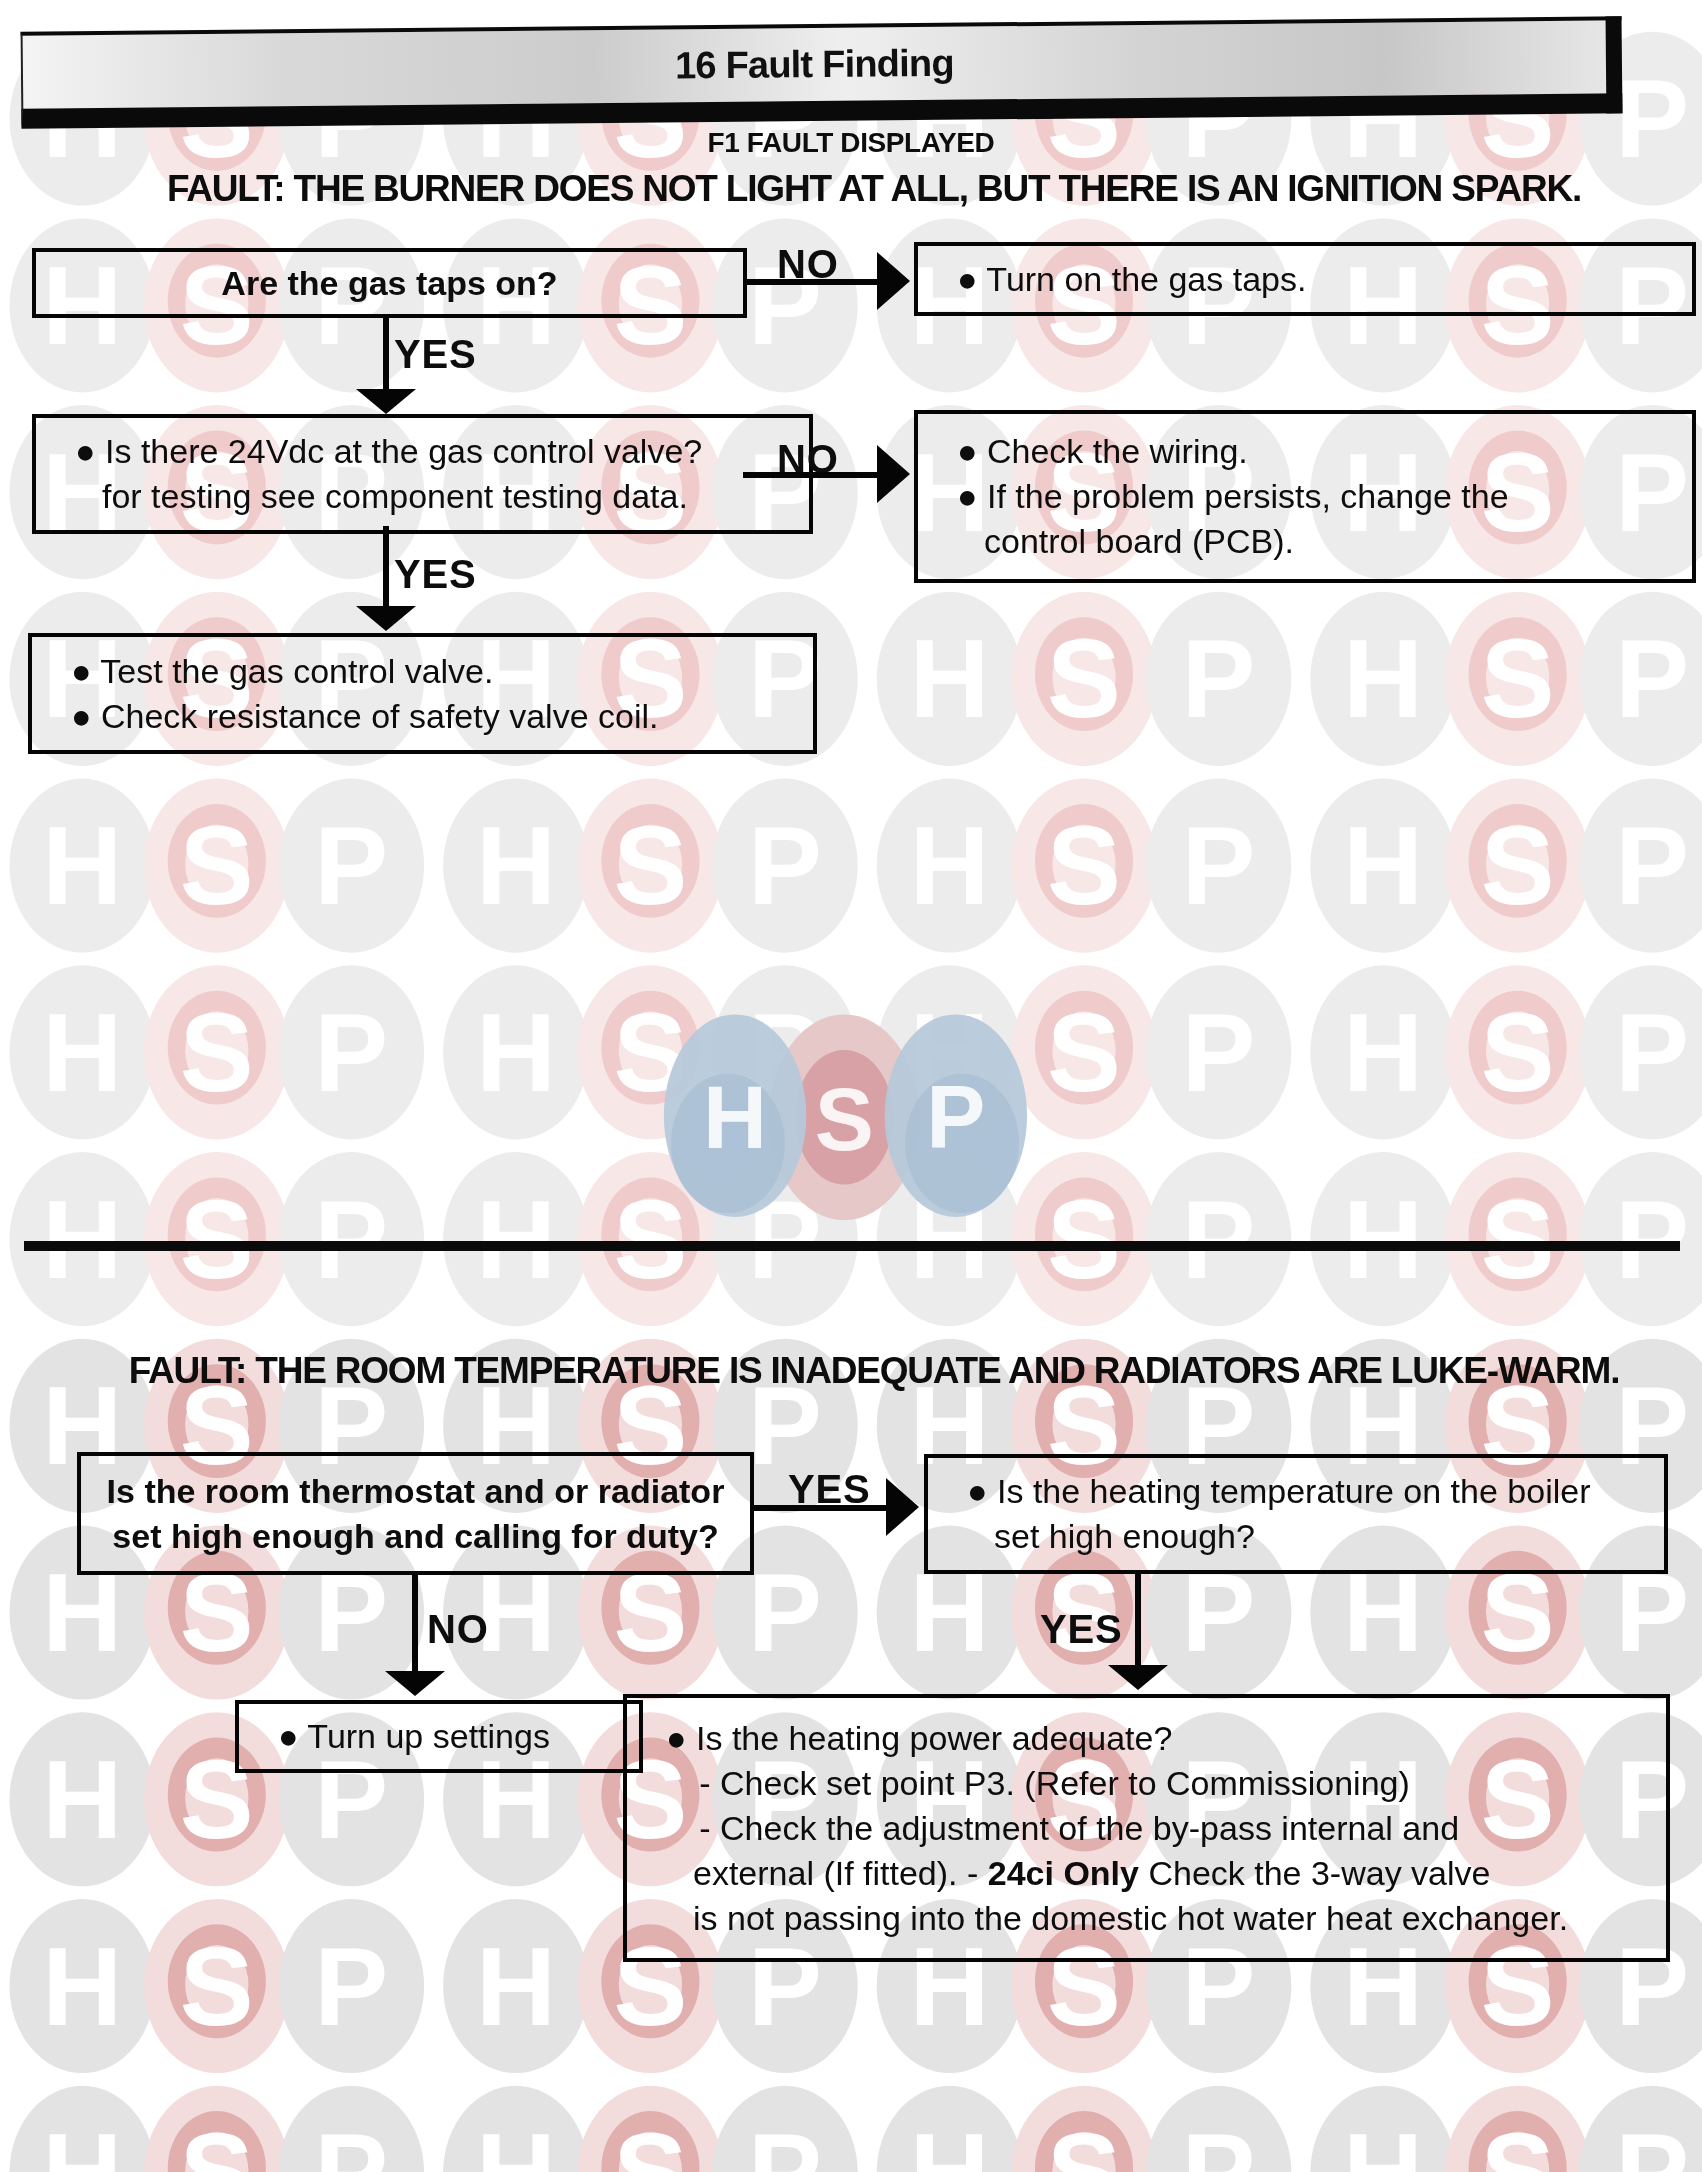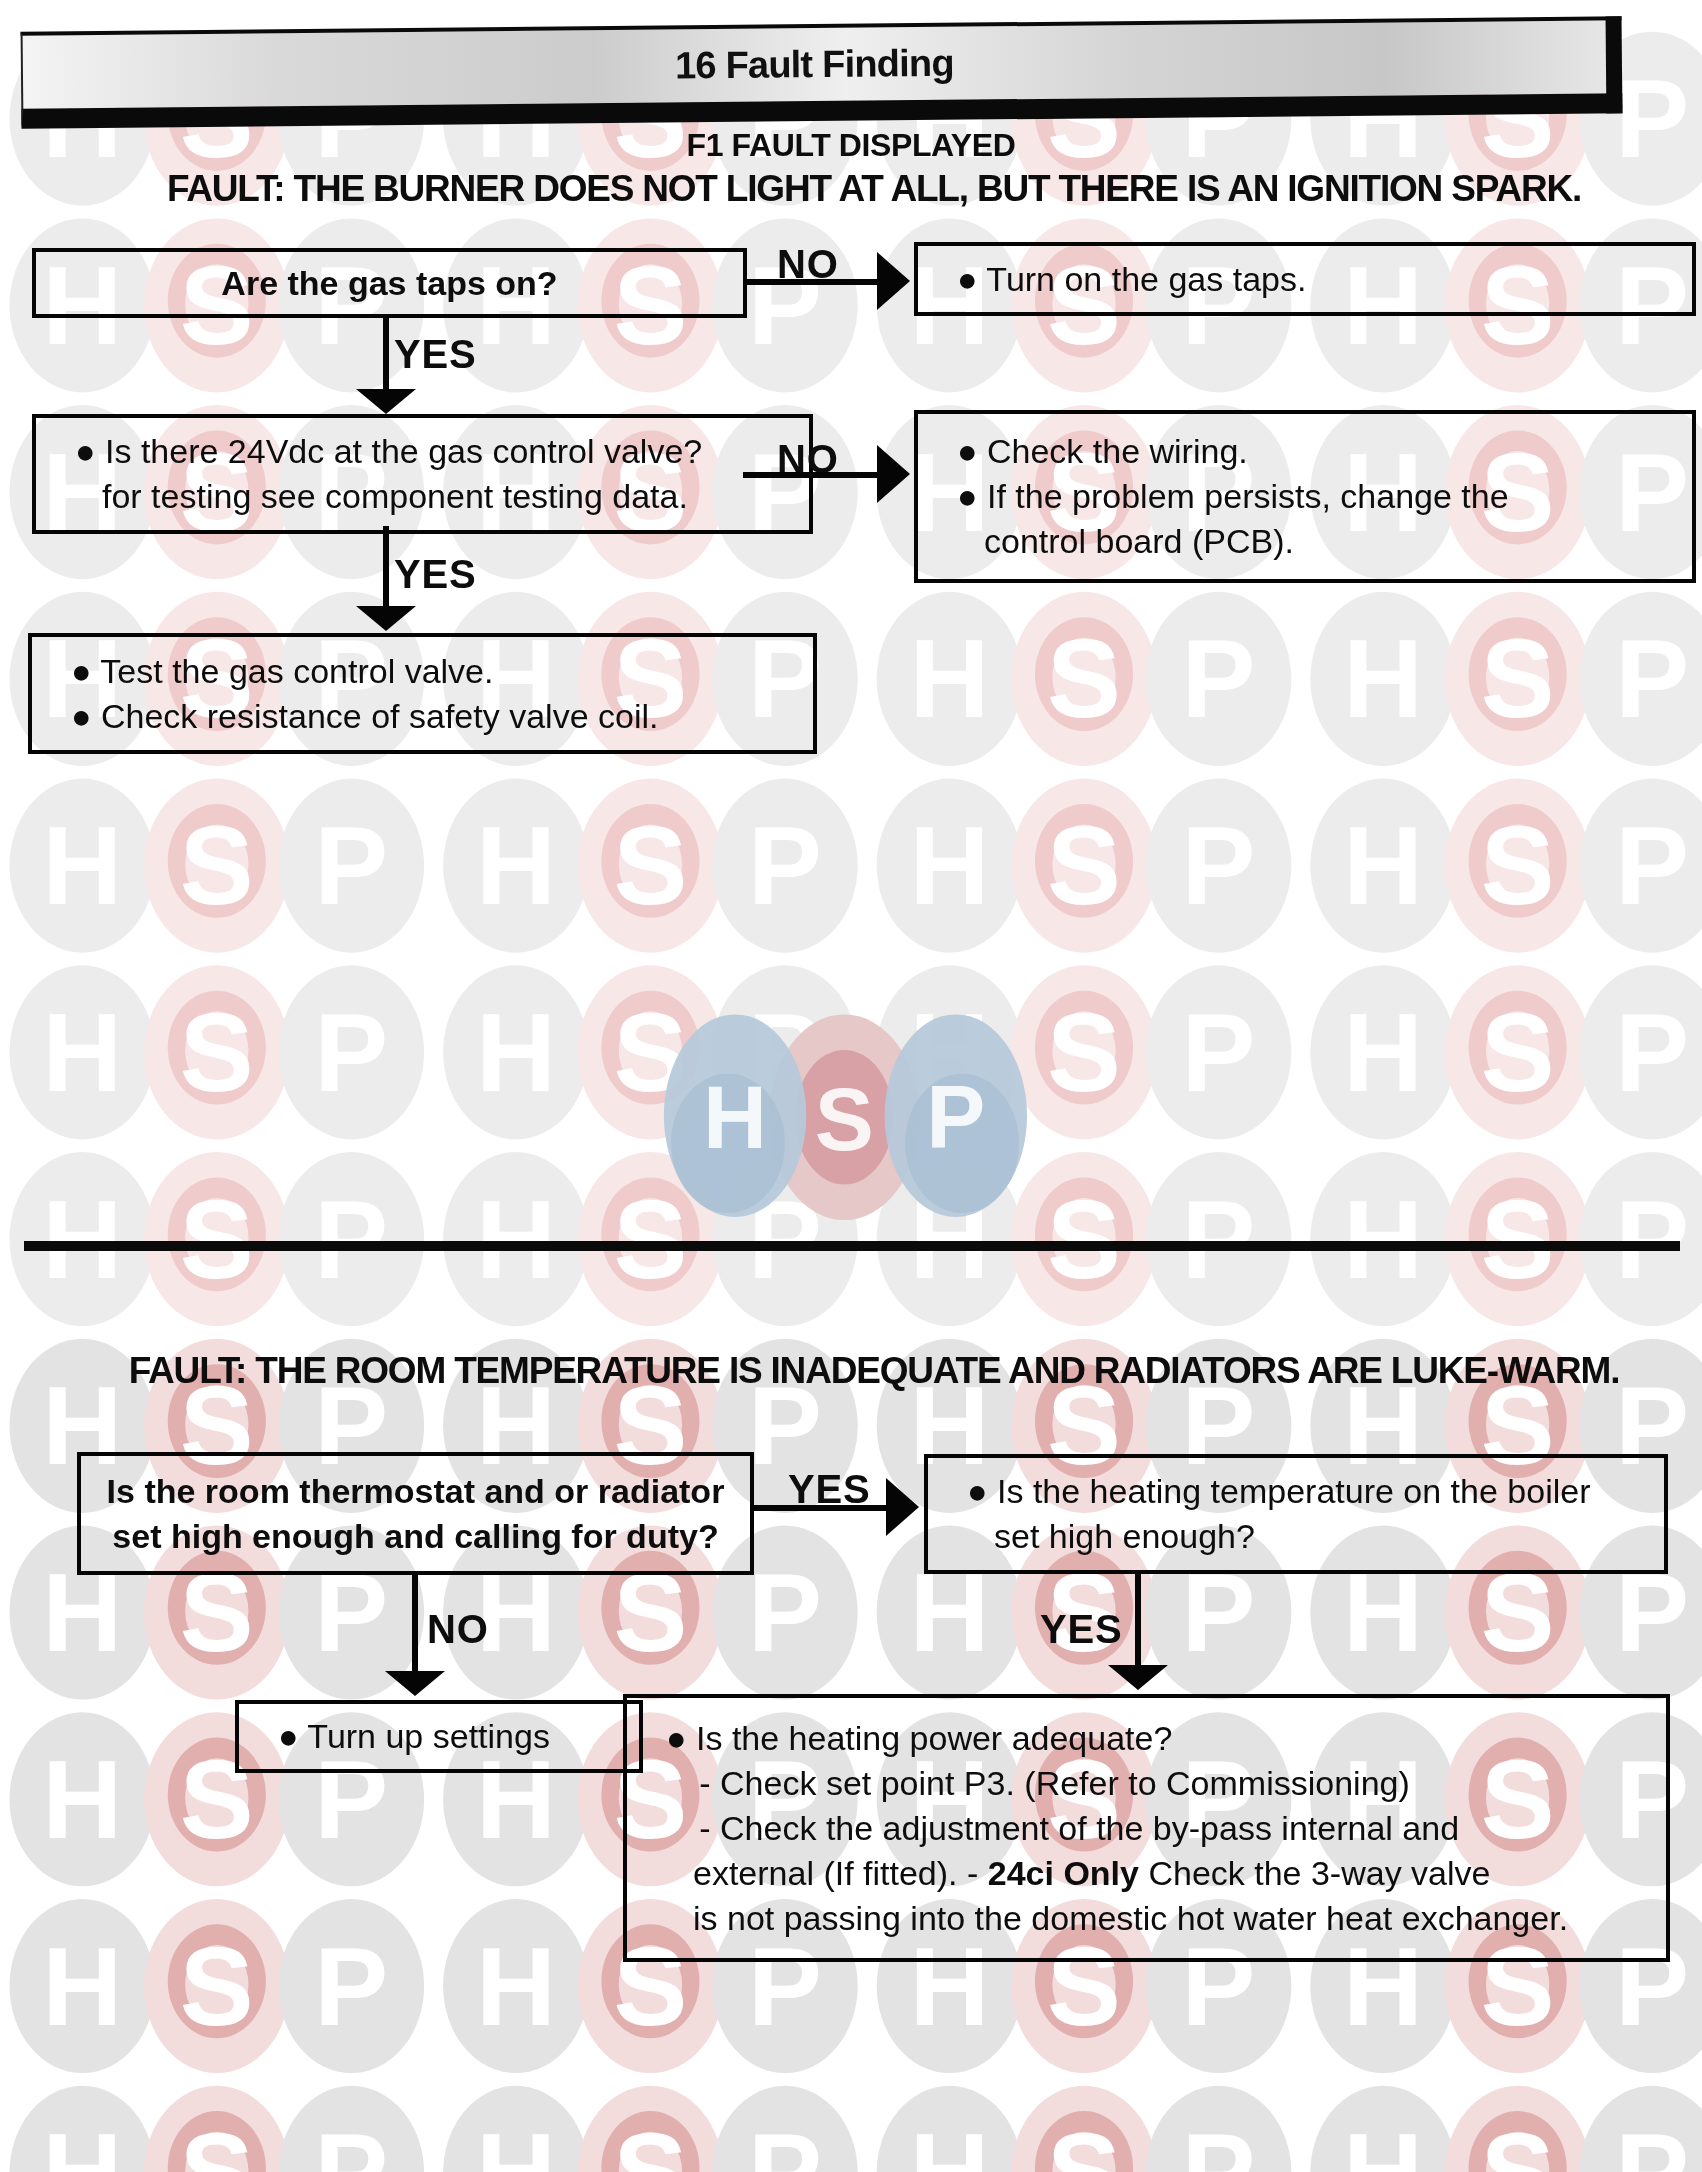--- a/index.html
+++ b/index.html
@@ -11,21 +11,21 @@
   .banner{position:absolute;left:20.6px;top:24px;width:1583px;height:73px;
           transform:rotate(-0.55deg);
           background:linear-gradient(90deg,#f4f4f4,#d9d9d9 16%,#cccccc 36%,#efefef 52%,#d4d4d4 70%,#c7c7c7 86%,#e6e6e6);
           border-top:4.7px solid #0a0a0a;border-left:2.4px solid #222;
           border-right:16px solid #0a0a0a;border-bottom:20.6px solid #0a0a0a;
           display:flex;align-items:center;justify-content:center;}
   .banner-title{font-size:38px;font-weight:700;letter-spacing:-0.8px;color:#101010;}
 
   
   .center-head{position:absolute;left:0;width:1702px;text-align:center;white-space:nowrap;}
-  .h-f1{top:127px;font-size:32px;font-weight:700;letter-spacing:-0.4px;}
+  .h-f1{top:127px;font-size:28px;font-weight:700;letter-spacing:-0.4px;}
   .h-fault{font-size:37px;font-weight:700;letter-spacing:-1.2px;padding-left:23px;}
   .h-fault1{top:168px;}
   .h-fault2{top:1350px;text-align:center;}
 
   
   .fbox{position:absolute;border:4.7px solid #050505;background:transparent;
         display:flex;flex-direction:column;justify-content:center;
         font-size:34px;line-height:45px;}
   .fbox .ln{white-space:nowrap;}
   .pad{padding-left:66px;}

